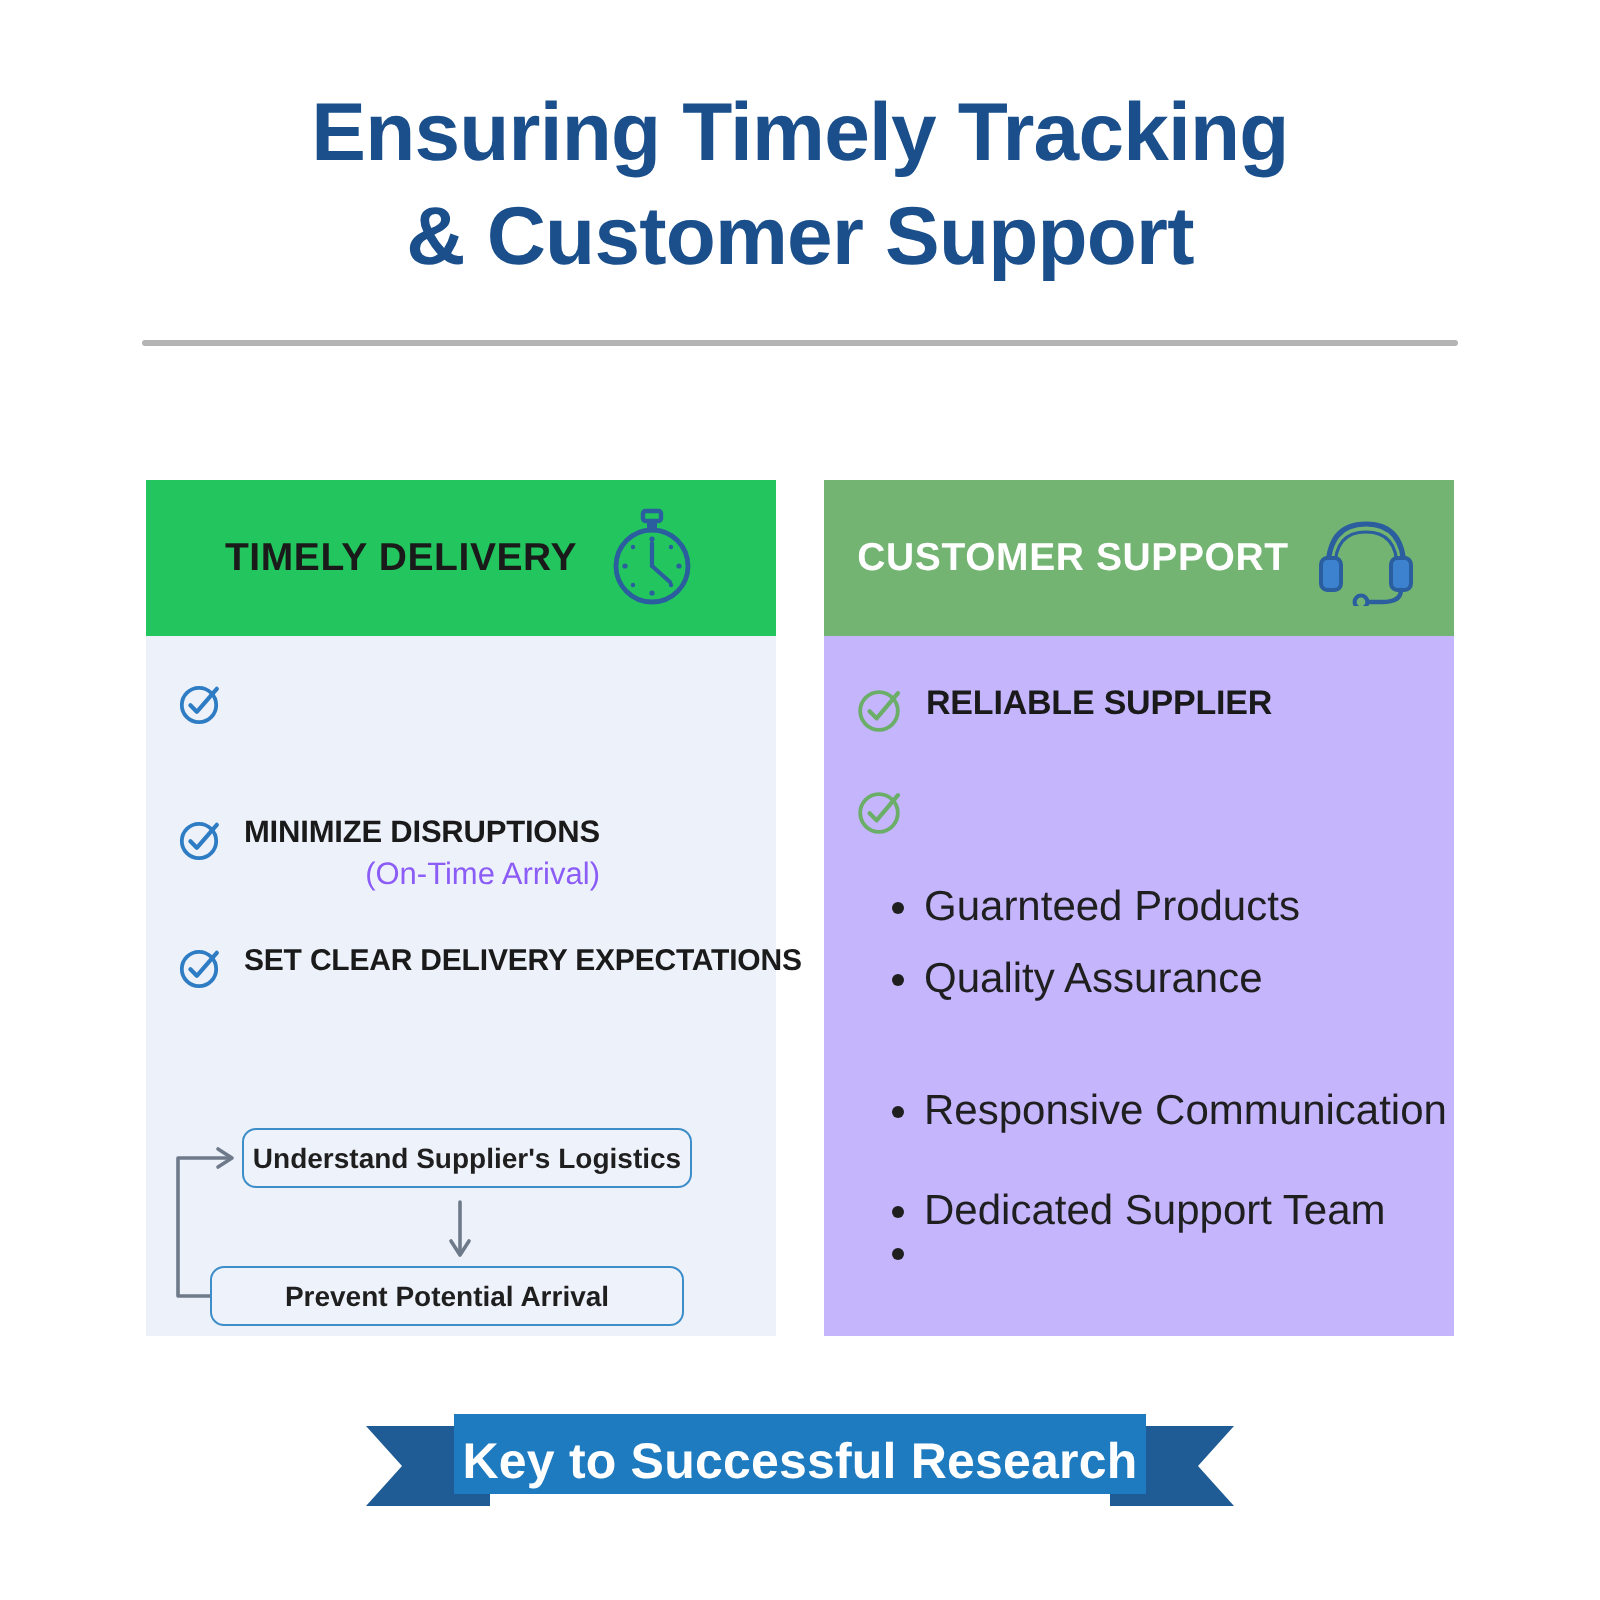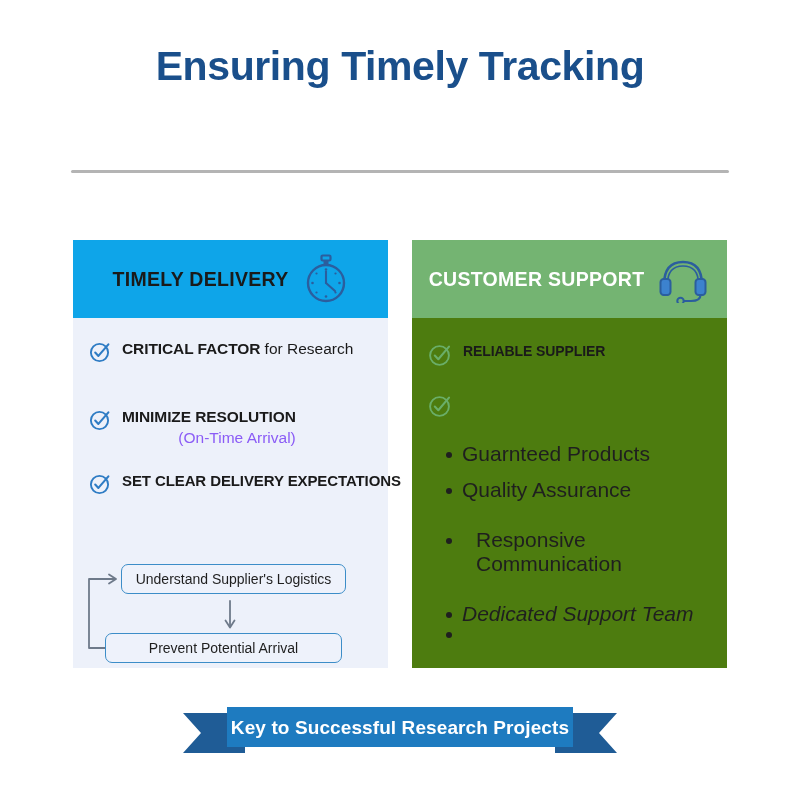--- a/index.html
+++ b/index.html
@@ -42,31 +42,31 @@
   }
 
   
   .panel {
     position: absolute;
     top: 240px;
     width: 315px;
     height: 428px;
   }
   #panel-delivery { left: 73px; background: #EDF1FA; }
-  #panel-support  { left: 412px; background: #4d7c0f; }
+  #panel-support  { left: 412px; background: #c4b5fd; }
 
   .panel-header {
     position: relative;
     height: 78px;
     display: flex;
     align-items: center;
     justify-content: center;
     gap: 14px;
   }
-  #header-delivery { background: #0ea5e9; }
+  #header-delivery { background: #22c55e; }
   #header-support  { background: #74B472; }
 
   .panel-header-title {
     font-size: 19.5px;
     font-weight: bold;
     letter-spacing: 0.3px;
   }
   #header-delivery .panel-header-title { color: #1A1A1A; }
   #header-support  .panel-header-title { color: #FFFFFF; }
 
@@ -106,29 +106,30 @@
   }
 
   #delivery-item-0 { margin-top: 0px; }
   #delivery-item-1 { margin-top: 45px; }
   #delivery-item-2 { margin-top: 25px; }
   #delivery-item-2 .check-strong { font-size: 15px; }
 
   #support-item-0 { margin-top: 2px; }
   #support-item-1 { margin-top: 26px; }
   #support-item-0 .check-strong,
-  #support-item-1 .check-strong { font-size: 14px; }
+  #support-item-1 .check-strong { font-size: 17px; }
 
   
   #flow-area {
     position: absolute;
     left: 0;
     top: 324px;
     width: 315px;
     height: 96px;
+    font-weight: bold;
   }
   .flow-box {
     position: absolute;
     box-sizing: border-box;
     border: 1.6px solid #3C8DC8;
     border-radius: 7px;
     background: #EEF2FB;
     display: flex;
     align-items: center;
     justify-content: center;
@@ -158,50 +159,51 @@
   .bullet-dot {
     flex: 0 0 auto;
     width: 6px;
     height: 6px;
     border-radius: 50%;
     background: #1F1F1F;
     transform: translateY(-3px);
   }
   #support-bullet-0 { margin-top: 0px; }
   #support-bullet-1 { margin-top: 12px; }
-  #support-bullet-2 { margin-top: 26px; gap: 24px; }
-  #support-bullet-3 { margin-top: 26px; font-style: italic; }
+  #support-bullet-2 { margin-top: 42px; }
+  #support-bullet-3 { margin-top: 26px; }
   #support-bullet-4 { margin-top: 9px; }
 
   
   #ribbon {
     position: absolute;
     left: 183px;
     top: 705px;
     width: 434px;
     height: 52px;
   }
   #ribbon-svg { display: block; }
   #ribbon-label {
     position: absolute;
     left: 0;
     top: 12px;
     width: 434px;
     text-align: center;
-    font-size: 19px;
+    font-size: 25px;
     font-weight: bold;
     color: #FFFFFF;
     letter-spacing: 0.1px;
   }
 </style>
 </head>
 <body>
 
 <div id="title-block">
   <div class="title-line">Ensuring Timely Tracking</div>
+  <div class="title-line">&amp; Customer Support</div>
 </div>
 
 <div id="title-divider"></div>
 
 <div class="panel" id="panel-delivery">
 
   <div class="panel-header" id="header-delivery">
     <span class="panel-header-title">TIMELY DELIVERY</span>
     <span class="header-icon">
       <svg width="46" height="50" viewBox="0 0 46 50">
@@ -228,34 +230,31 @@
 
   <div class="check-list">
 
     <div class="check-item" id="delivery-item-0">
       <span class="check-icon">
         <svg width="22" height="22" viewBox="0 0 22 22">
           <circle cx="10.5" cy="11.5" r="8.6" fill="none" stroke="#2E7CC4" stroke-width="1.9"></circle>
           <path d="M6.2 11.6 L9.4 14.9 L19.4 3.4" fill="none" stroke="#2E7CC4" stroke-width="2.1" stroke-linecap="round" stroke-linejoin="round"></path>
         </svg>
       </span>
-      <span class="check-text-wrap">
-        <span class="check-strong">CRITICAL FACTOR</span><span class="check-normal"> for Research</span>
-      </span>
     </div>
 
     <div class="check-item" id="delivery-item-1">
       <span class="check-icon">
         <svg width="22" height="22" viewBox="0 0 22 22">
           <circle cx="10.5" cy="11.5" r="8.6" fill="none" stroke="#2E7CC4" stroke-width="1.9"></circle>
           <path d="M6.2 11.6 L9.4 14.9 L19.4 3.4" fill="none" stroke="#2E7CC4" stroke-width="2.1" stroke-linecap="round" stroke-linejoin="round"></path>
         </svg>
       </span>
       <span class="check-text-wrap">
-        <div class="check-strong">MINIMIZE RESOLUTION</div>
+        <div class="check-strong">MINIMIZE DISRUPTIONS</div>
         <div class="check-sub">(On-Time Arrival)</div>
       </span>
     </div>
 
     <div class="check-item" id="delivery-item-2">
       <span class="check-icon">
         <svg width="22" height="22" viewBox="0 0 22 22">
           <circle cx="10.5" cy="11.5" r="8.6" fill="none" stroke="#2E7CC4" stroke-width="1.9"></circle>
           <path d="M6.2 11.6 L9.4 14.9 L19.4 3.4" fill="none" stroke="#2E7CC4" stroke-width="2.1" stroke-linecap="round" stroke-linejoin="round"></path>
         </svg>

